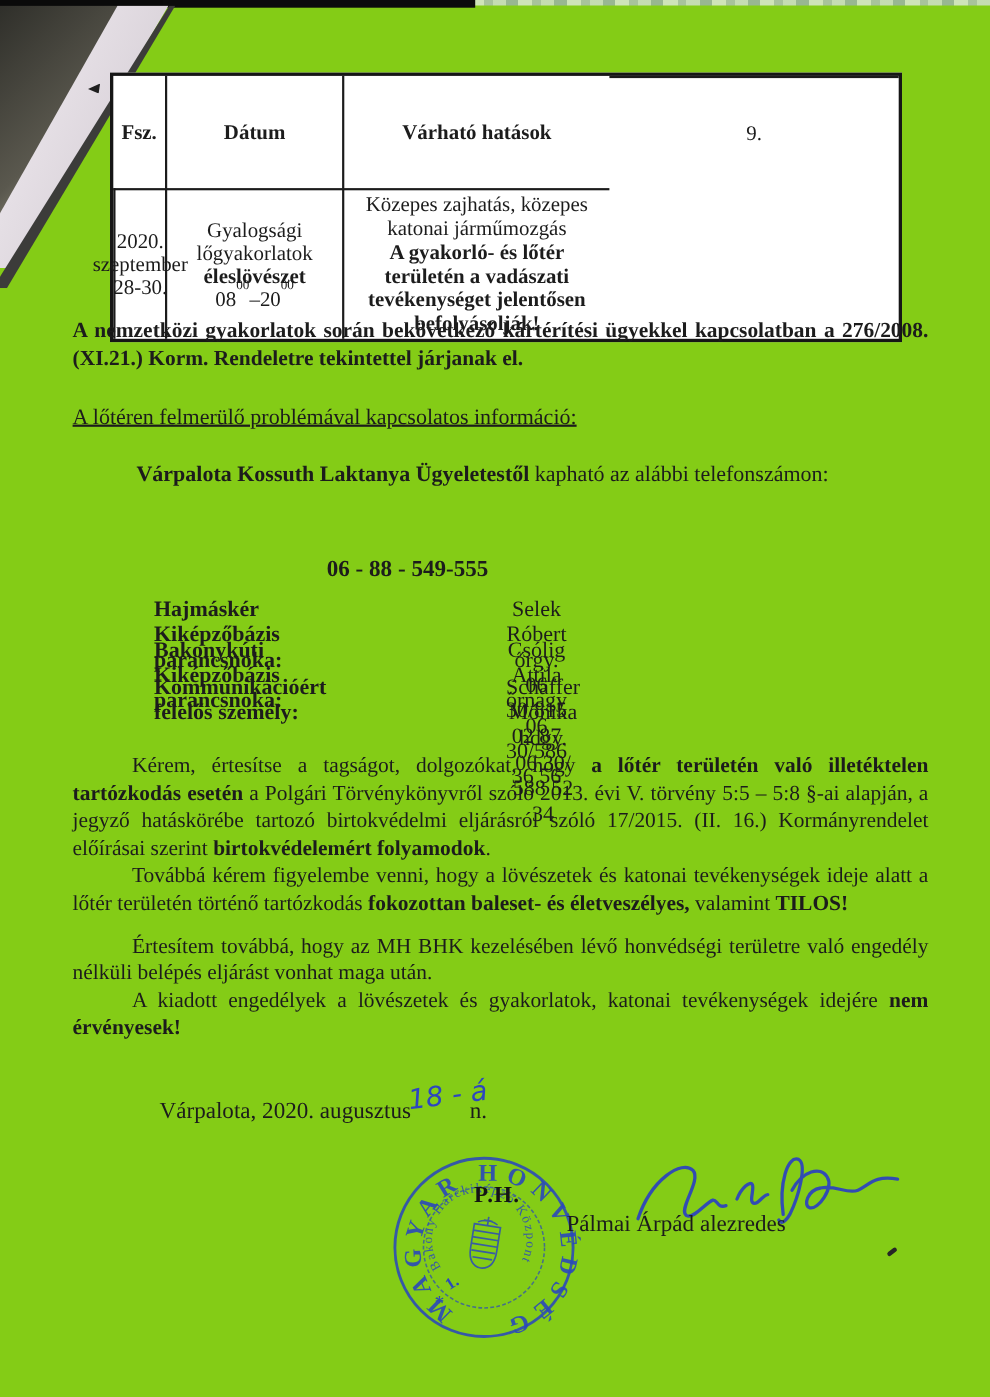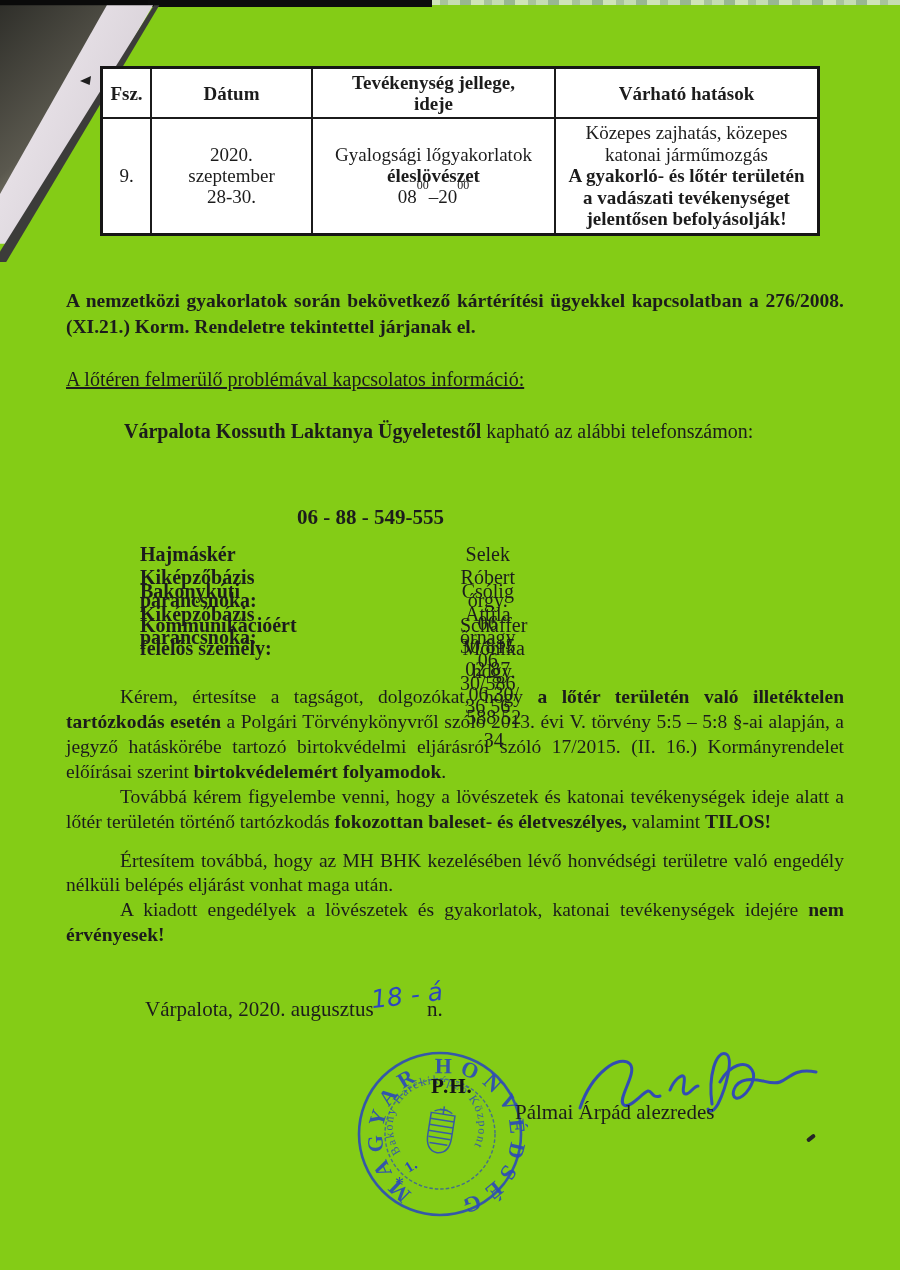--- a/index.html
+++ b/index.html
@@ -83,22 +83,20 @@
     <div class="dark"></div>
     <div class="band"></div>
     <div class="line"></div>
   </div>
   <div class="abs arrowmark"></div>
   <div class="abs tickmark"></div>
 
   <div class="abs doc-table">
     <div class="cell head-row c0">Fsz.</div>
     <div class="cell head-row">Dátum</div>
-    <div class="cell head-row preline">Tevékenység jellege,
-ideje</div>
     <div class="cell head-row">Várható hatások</div>
 
     <div class="cell body-row c0">9.</div>
     <div class="cell body-row preline">2020.
 szeptember
 28-30.</div>
     <div class="cell body-row">
       <span>Gyalogsági lőgyakorlatok</span>
       <span class="b">éleslövészet</span>
       <span><span>08</span><sup class="small">00</sup><span>–20</span><sup class="small">00</sup></span>

